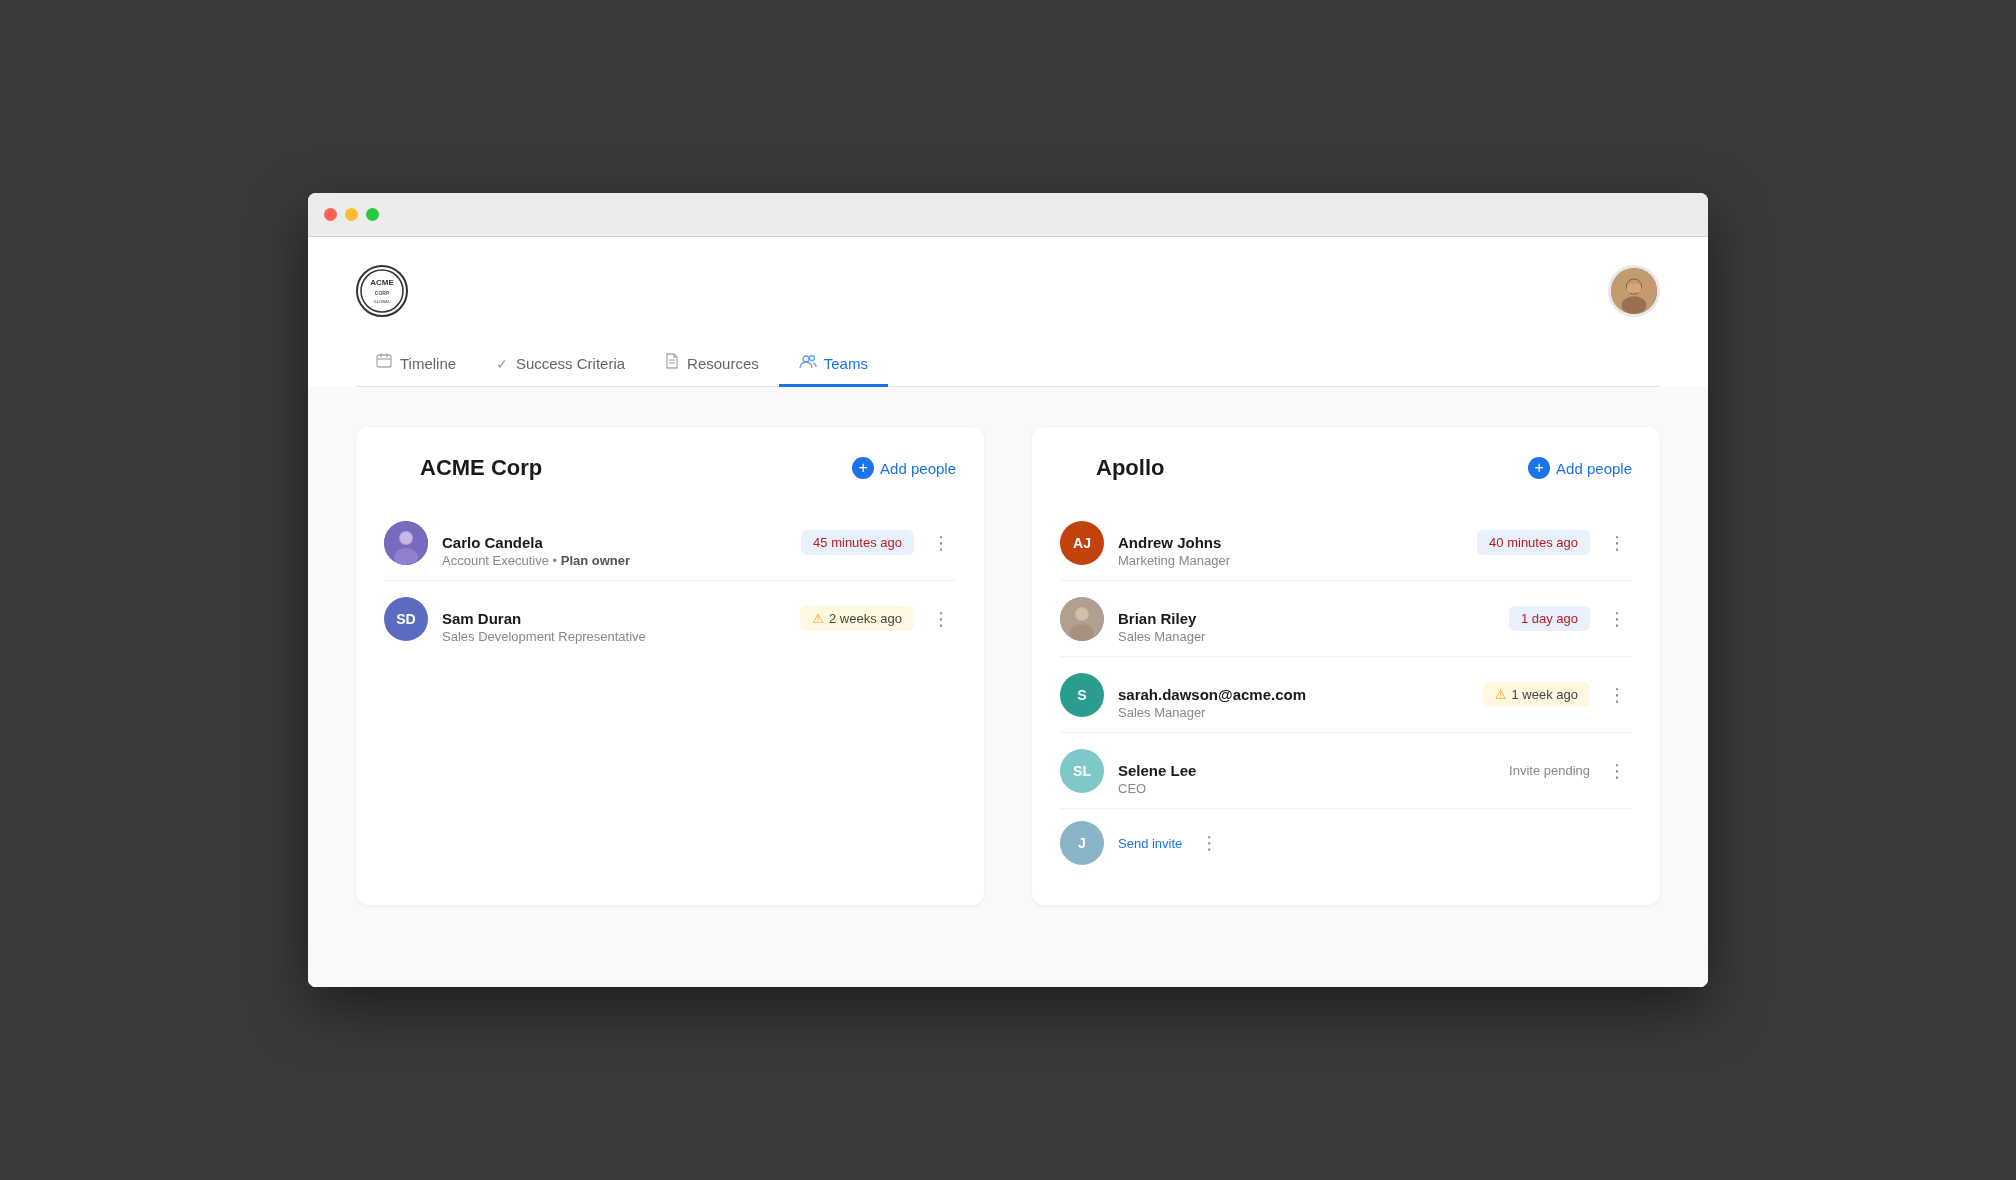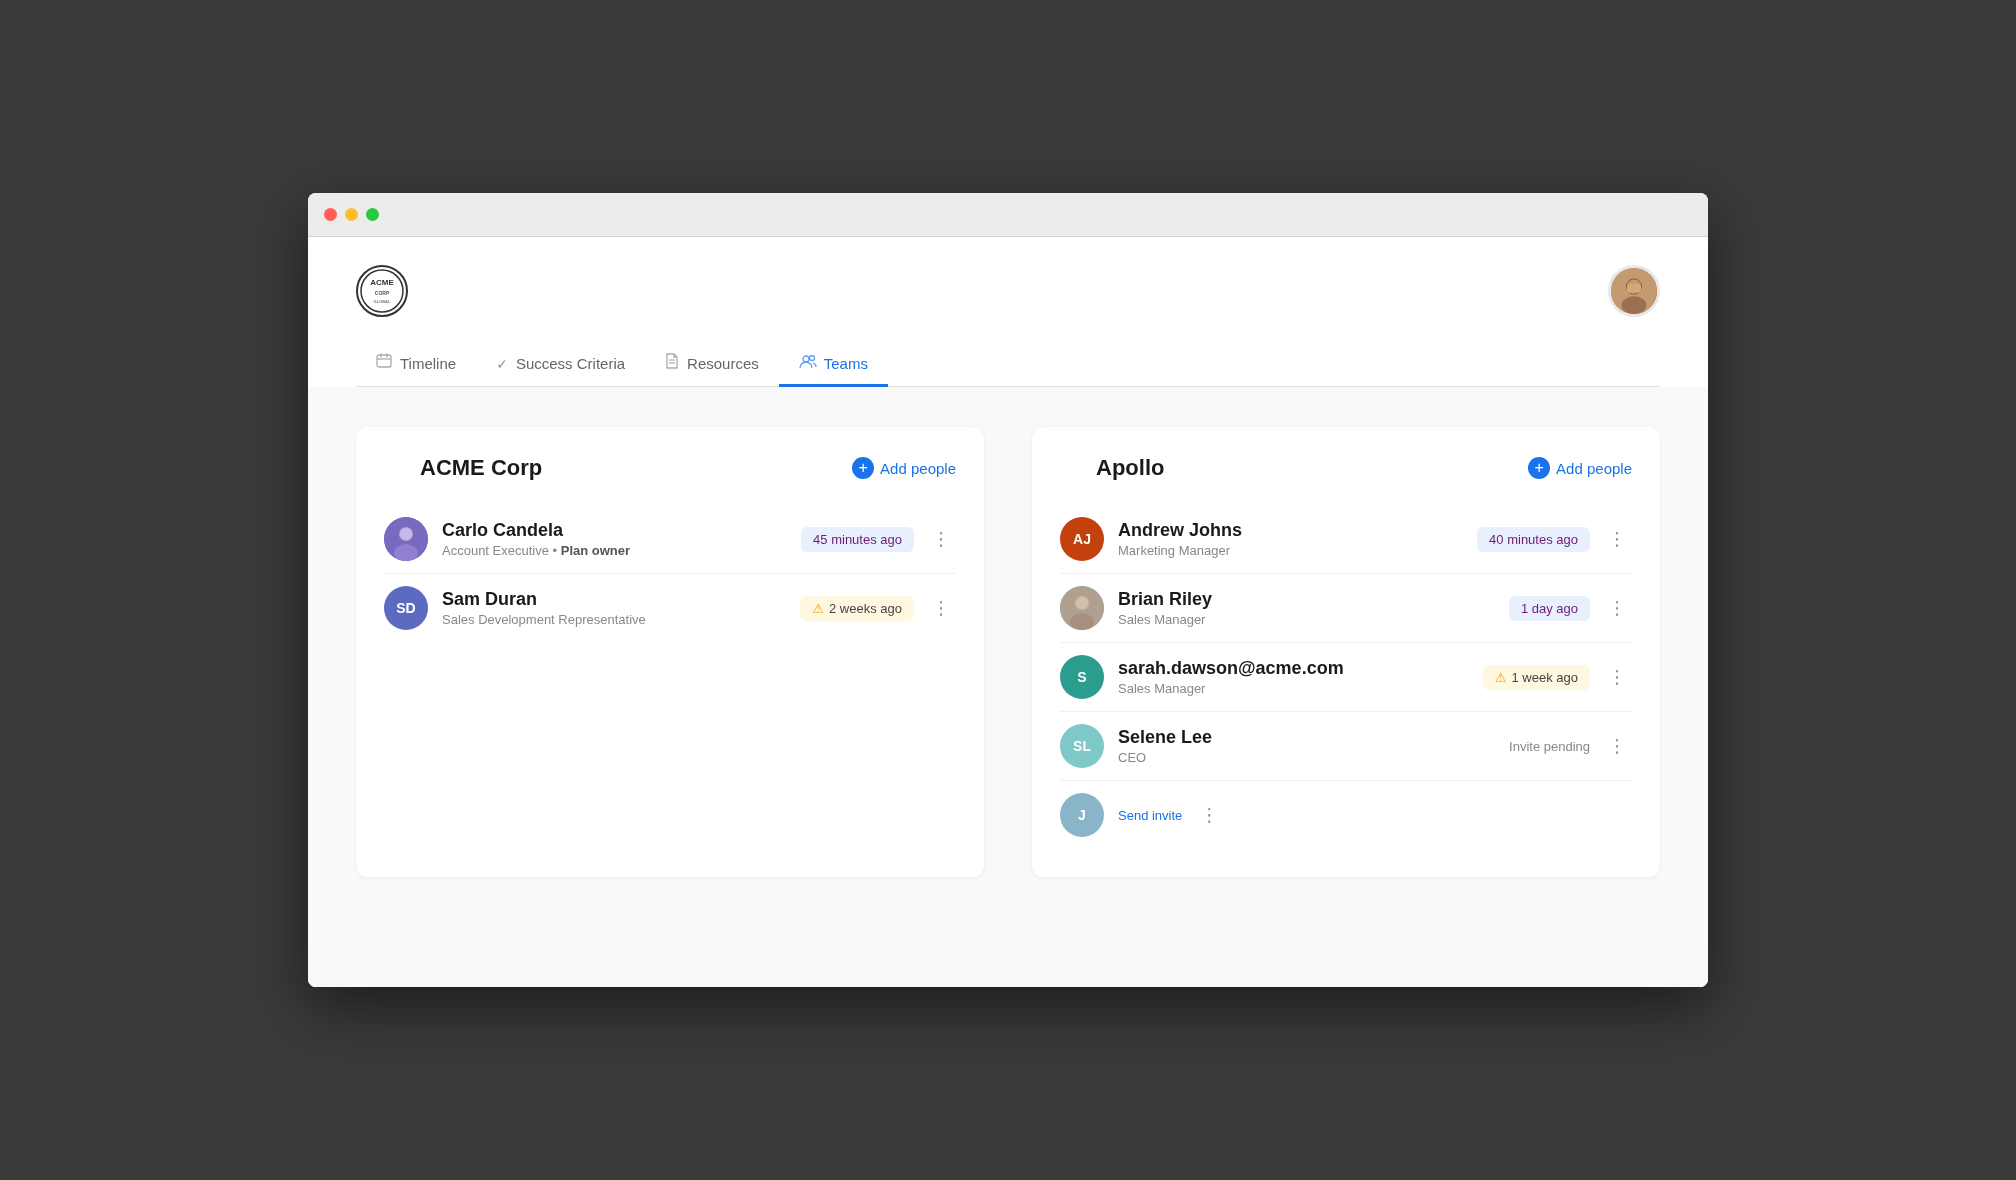--- a/index.html
+++ b/index.html
@@ -181,43 +181,44 @@
       font-weight: 600;
       color: white;
       flex-shrink: 0;
       margin-right: 14px;
       overflow: hidden;
     }
     .person-info {
       flex: 1;
     }
     .person-name {
-      font-size: 18px;
+      font-size: 15px;
       font-weight: 600;
       color: #1a1a1a;
+      margin-top: 17px;
     }
     .person-role {
       font-size: 13px;
       color: #888;
       margin-top: 2px;
     }
     .person-role strong {
       font-weight: 600;
       color: #555;
     }
     .time-badge {
       padding: 5px 12px;
       border-radius: 6px;
       font-size: 13px;
       margin-right: 12px;
       white-space: nowrap;
     }
     .time-badge.normal {
       background: #e8f0fe;
-      color: #701a75;
+      color: #b91c1c;
     }
     .time-badge.warning {
       background: #fff8e1;
       color: #444;
       display: flex;
       align-items: center;
       gap: 5px;
     }
     .time-badge .warn-icon {
       color: #f59e0b;

